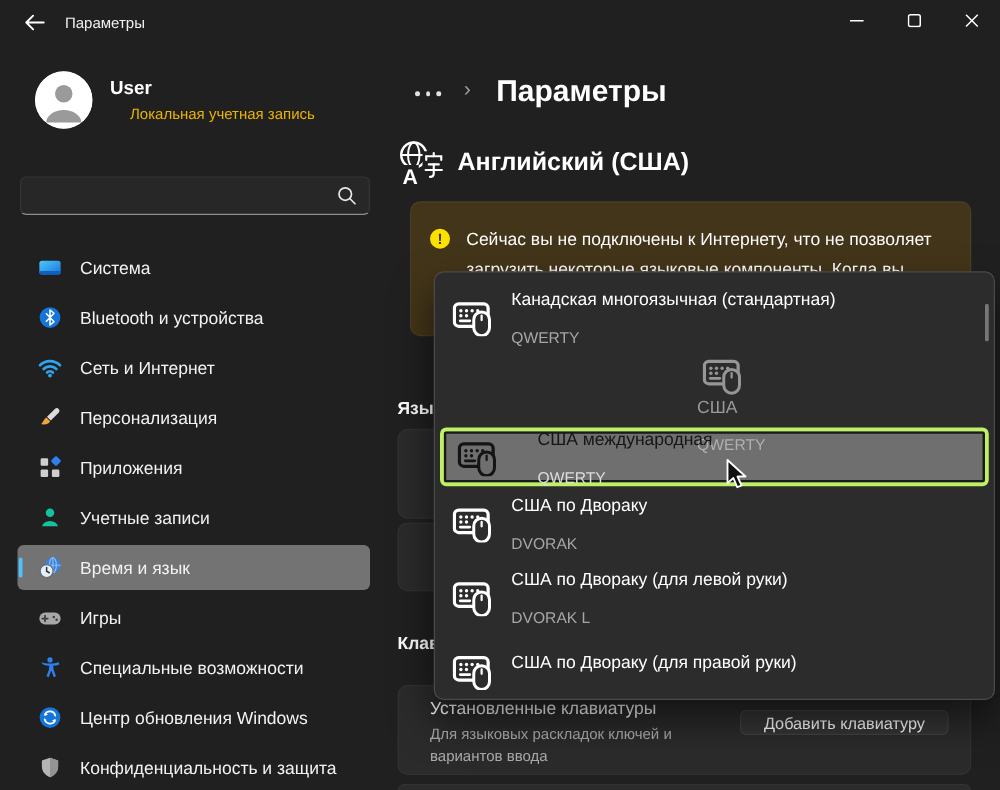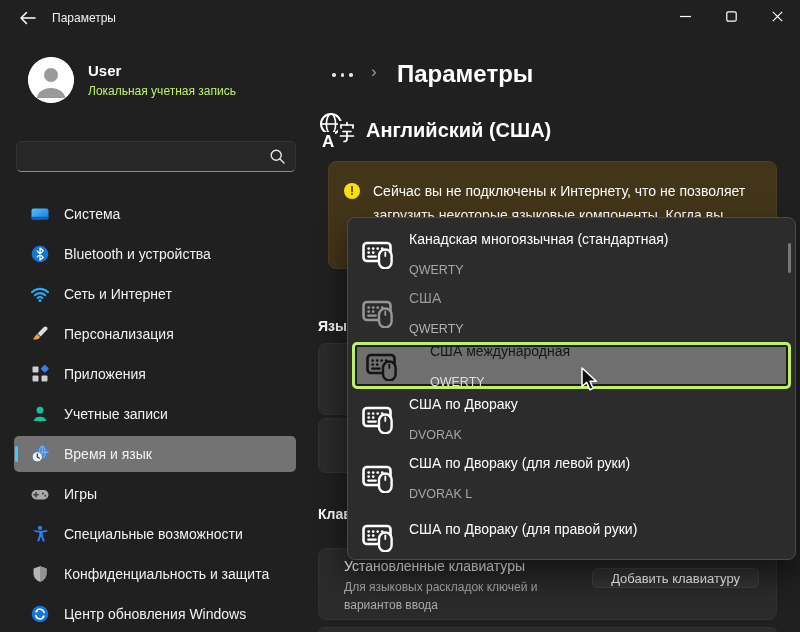--- a/index.html
+++ b/index.html
@@ -14,21 +14,21 @@
   
   .titlebar { position:absolute; inset:0 0 auto 0; height:36px; }
   .back-btn { position:absolute; left:12px; top:4px; width:30px; height:28px; display:flex; align-items:center; justify-content:center; border-radius:4px; }
   .tb-title { position:absolute; left:52px; top:11px; font-size:12px; color:#f0f0f0; }
   .tb-controls { position:absolute; right:0; top:0; display:flex; }
   .tb-btn { width:46px; height:33px; display:flex; align-items:center; justify-content:center; }
 
   
   .avatar { position:absolute; left:28px; top:57px; width:46px; height:46px; border-radius:50%; overflow:hidden; background:#fff; }
   .user-name { position:absolute; left:88px; top:62px; font-size:15px; font-weight:bold; }
-  .user-sub  { position:absolute; left:88px; top:84px; font-size:12px; color:#bef264; }
+  .user-sub  { position:absolute; left:104px; top:84px; font-size:12px; color:#eab308; }
 
   .searchbox { position:absolute; left:16px; top:141px; width:280px; height:31px;
     background:#272727; border:1px solid #343434; border-bottom:1px solid #8d8d8d; border-radius:5px; }
   .searchbox input { width:240px; height:100%; background:transparent; border:none; outline:none;
     color:#e8e8e8; font-size:13px; padding:0 0 0 12px; font-family:inherit; }
   .searchbox input::placeholder { color:#cfcfcf; opacity:1; }
   .search-ic { position:absolute; right:10px; top:7px; }
 
   .nav { position:absolute; left:14px; top:196px; width:282px; }
   .nav-item { position:relative; height:36px; margin-bottom:4px; border-radius:5px;
@@ -64,21 +64,21 @@
 
   
   .dropdown { position:absolute; left:347px; top:217px; width:449px; height:343px;
     background:#2c2c2c; border:1px solid #4a4a4a; border-radius:8px;
     box-shadow:0 16px 32px rgba(0,0,0,.55); overflow:hidden; padding-top:6px; }
   .dd-item { height:59px; display:flex; align-items:center; padding-left:14px; --mbg:#2c2c2c; color:#fff; }
   .dd-item .kbd { width:34px; height:30px; flex:0 0 34px; }
   .dd-txt { margin-left:13px; }
   .dd-title { font-size:14px; }
   .dd-sub { font-size:12.5px; color:#a6a6a6; margin-top:16px; }
-  .dd-item.dis { color:#969696; }
+  .dd-item.dis { color:#969696;flex-direction:column; }
   .dd-item.dis .dd-title { color:#9a9a9a; }
   .dd-item.dis .dd-sub { color:#b0b0b0; }
   .dd-item.sel { height:47px; margin:0 4px; border:3px solid #bef264; border-radius:5px;
     background:#6f6f6f; box-shadow: inset 0 0 0 2px #1a1a1a; --mbg:#6f6f6f;
     color:#141414; padding-left:11px;gap:17px; }
   .dd-item.sel .dd-title { color:#161616; }
   .dd-item.sel .dd-sub { color:#dedede; }
   .dd-scroll { position:absolute; right:4px; top:25px; width:3px; height:30px; background:#777; border-radius:2px; }
 
   .cursor { position:absolute; left:580px; top:367px; }
@@ -229,34 +229,34 @@
   <div class="nav-item">
     <svg class="nav-ic" viewBox="0 0 20 20">
       <circle cx="10" cy="3.9" r="2.1" fill="#2f80ed"></circle>
       <path d="M10 6.8 c2.8 0 5.2-.4 7-1 l.5 1.7 c-1.7.6-3.4.95-5 1.05 l.4 3.3 1.9 5.2 -1.8.65 -1.8-5 h-.4 l-1.8 5 -1.8-.65 1.9-5.2 .4-3.3 c-1.6-.1-3.3-.45-5-1.05 L3 5.8 c1.8.6 4.2 1 7 1z" fill="#2f80ed"></path>
     </svg>
     <span class="nav-lb">Специальные возможности</span>
   </div>
 
   <div class="nav-item">
     <svg class="nav-ic" viewBox="0 0 20 20">
-      <path d="M10 2.2 L16.5 4.4 V9.2 C16.5 13.4 13.8 16.2 10 17.8 C6.2 16.2 3.5 13.4 3.5 9.2 V4.4 Z" fill="#b5b5b5"></path>
-      <path d="M10 2.2 L16.5 4.4 V9.2 C16.5 13.4 13.8 16.2 10 17.8 Z" fill="#939393"></path>
-    </svg>
-    <span class="nav-lb">Конфиденциальность и защита</span>
-  </div>
-
-  <div class="nav-item">
-    <svg class="nav-ic" viewBox="0 0 20 20">
       <circle cx="10" cy="10" r="8.3" fill="#1476d8"></circle>
       <path d="M5.8 11.5 a4.4 4.4 0 0 0 8.1 1.2 M14.2 8.5 a4.4 4.4 0 0 0-8.1-1.2" stroke="#fff" stroke-width="1.5" fill="none" stroke-linecap="round"></path>
       <path d="M14.6 11 l-.6 2.6 -2.4-1.2z" fill="#fff"></path>
       <path d="M5.4 9 l.6-2.6 2.4 1.2z" fill="#fff"></path>
     </svg>
     <span class="nav-lb">Центр обновления Windows</span>
+  </div>
+
+  <div class="nav-item">
+    <svg class="nav-ic" viewBox="0 0 20 20">
+      <path d="M10 2.2 L16.5 4.4 V9.2 C16.5 13.4 13.8 16.2 10 17.8 C6.2 16.2 3.5 13.4 3.5 9.2 V4.4 Z" fill="#b5b5b5"></path>
+      <path d="M10 2.2 L16.5 4.4 V9.2 C16.5 13.4 13.8 16.2 10 17.8 Z" fill="#939393"></path>
+    </svg>
+    <span class="nav-lb">Конфиденциальность и защита</span>
   </div>
 </nav>
 
 <div class="bc-dots">
     <i></i>
     <i></i>
     <i></i>
   </div>
 <span class="bc-chev">›</span>
 <h1 class="bc-title">Параметры</h1>

